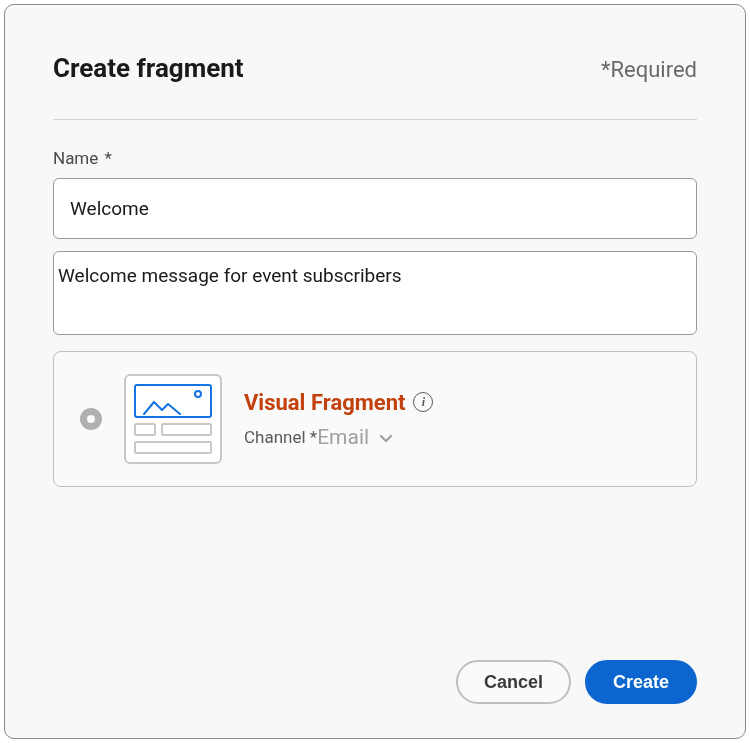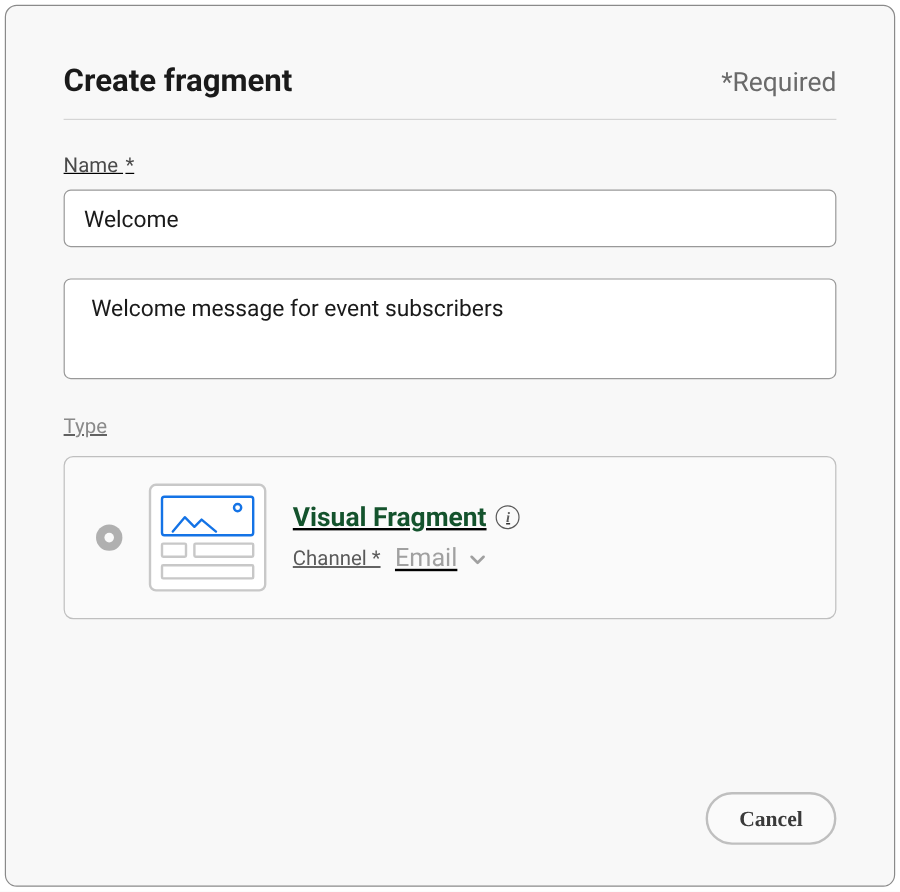--- a/index.html
+++ b/index.html
@@ -20,63 +20,62 @@
       border: 1px solid #8a8a8a;
       border-radius: 10px;
       background: #f8f8f8;
       padding: 48px 48px 32px 48px;
       position: relative;
     }
     .header {
       display: flex;
       justify-content: space-between;
       align-items: baseline;
-      padding-bottom: 16px;
+      padding-bottom: 36px;
       border-bottom: 1px solid #d5d5d5;
       margin-bottom: 28px;
     }
     .title {
       font-size: 26px;
       font-weight: 700;
       color: #1a1a1a;
     }
     .required-indicator {
       font-size: 22px;
       color: #6a6a6a;
     }
     .field-group {
-      margin-bottom: 26px;
-      text-decoration: underline;
+      margin-bottom: 12px;
     }
     .field-label {
       font-size: 17px;
       color: #4a4a4a;
       margin-bottom: 10px;
       display: block;
     }
     .asterisk {
       margin-left: 2px;
     }
     .text-input {
       width: 100%;
-      height: 48px;
+      height: 61px;
       border: 1px solid #999;
       border-radius: 6px;
       padding: 0 16px;
       font-size: 19px;
       color: #1a1a1a;
       background: #fff;
       font-family: inherit;
     }
     .textarea-input {
       width: 100%;
       height: 84px;
       border: 1px solid #999;
       border-radius: 6px;
-      padding: 12px 22px;
+      padding: 12px 4px;
       font-size: 19px;
       color: #1a1a1a;
       background: #fff;
       font-family: inherit;
       resize: none;
     }
     .type-label {
       font-size: 17px;
       color: #8a8a8a;
       margin-bottom: 14px;
@@ -163,42 +162,42 @@
     }
     .type-title-row {
       display: flex;
       align-items: center;
       gap: 8px;
       margin-bottom: 10px;
     }
     .type-title {
       font-size: 22px;
       font-weight: 700;
-      color: #14532d;
+      color: #c2410c;
       text-align: right;
     }
     .info-icon {
       width: 20px;
       height: 20px;
       border: 1.5px solid #5a5a5a;
       border-radius: 50%;
       display: inline-flex;
       align-items: center;
       justify-content: center;
       font-size: 12px;
       font-weight: 700;
       font-style: italic;
       font-family: Georgia, serif;
       color: #5a5a5a;
       cursor: pointer;
     }
     .channel-row {
       display: flex;
       align-items: center;
-      gap: 12px;
+      gap: 0;
     }
     .channel-label {
       font-size: 17px;
       color: #5a5a5a;
     }
     .channel-select {
       display: flex;
       align-items: center;
       gap: 10px;
       cursor: pointer;
@@ -215,21 +214,21 @@
       display: flex;
       gap: 14px;
     }
     .btn {
       height: 44px;
       padding: 0 26px;
       border-radius: 22px;
       font-size: 18px;
       font-weight: 700;
       cursor: pointer;
-      font-family: Liberation Serif, serif;
+      font-family: Liberation Sans, sans-serif;
       display: inline-flex;
       align-items: center;
       justify-content: center;
     }
     .btn-secondary {
       background: #fafafa;
       border: 2px solid #bfbfbf;
       color: #3a3a3a;
     }
     .btn-primary {
@@ -254,21 +253,20 @@
       <span class="asterisk">*</span>
     </label>
     <input type="text" class="text-input" value="Welcome" style="">
   </div>
 
   <div class="field-group">
     <textarea class="textarea-input" style="">Welcome message for event subscribers</textarea>
   </div>
 
   <div class="field-group">
-    <label class="type-label">Type</label>
 
     <div class="type-card">
       <div class="radio-circle"></div>
 
       <div class="type-illustration">
         <div class="illus-hero">
           <svg class="illus-mountain" width="40" height="18" viewBox="0 0 40 18">
             <polyline points="2,16 12,4 20,12 26,6 38,16" fill="none" stroke="#1473e6" stroke-width="2" stroke-linecap="round" stroke-linejoin="round"></polyline>
           </svg>
           <div class="illus-sun"></div>
@@ -297,15 +295,16 @@
                 </svg>
             </span>
           </div>
         </div>
       </div>
     </div>
   </div>
 
   <div class="footer">
     <button class="btn btn-secondary">Cancel</button>
+    <button class="btn btn-primary">Create</button>
   </div>
 
 </div>
 
 </body></html>

